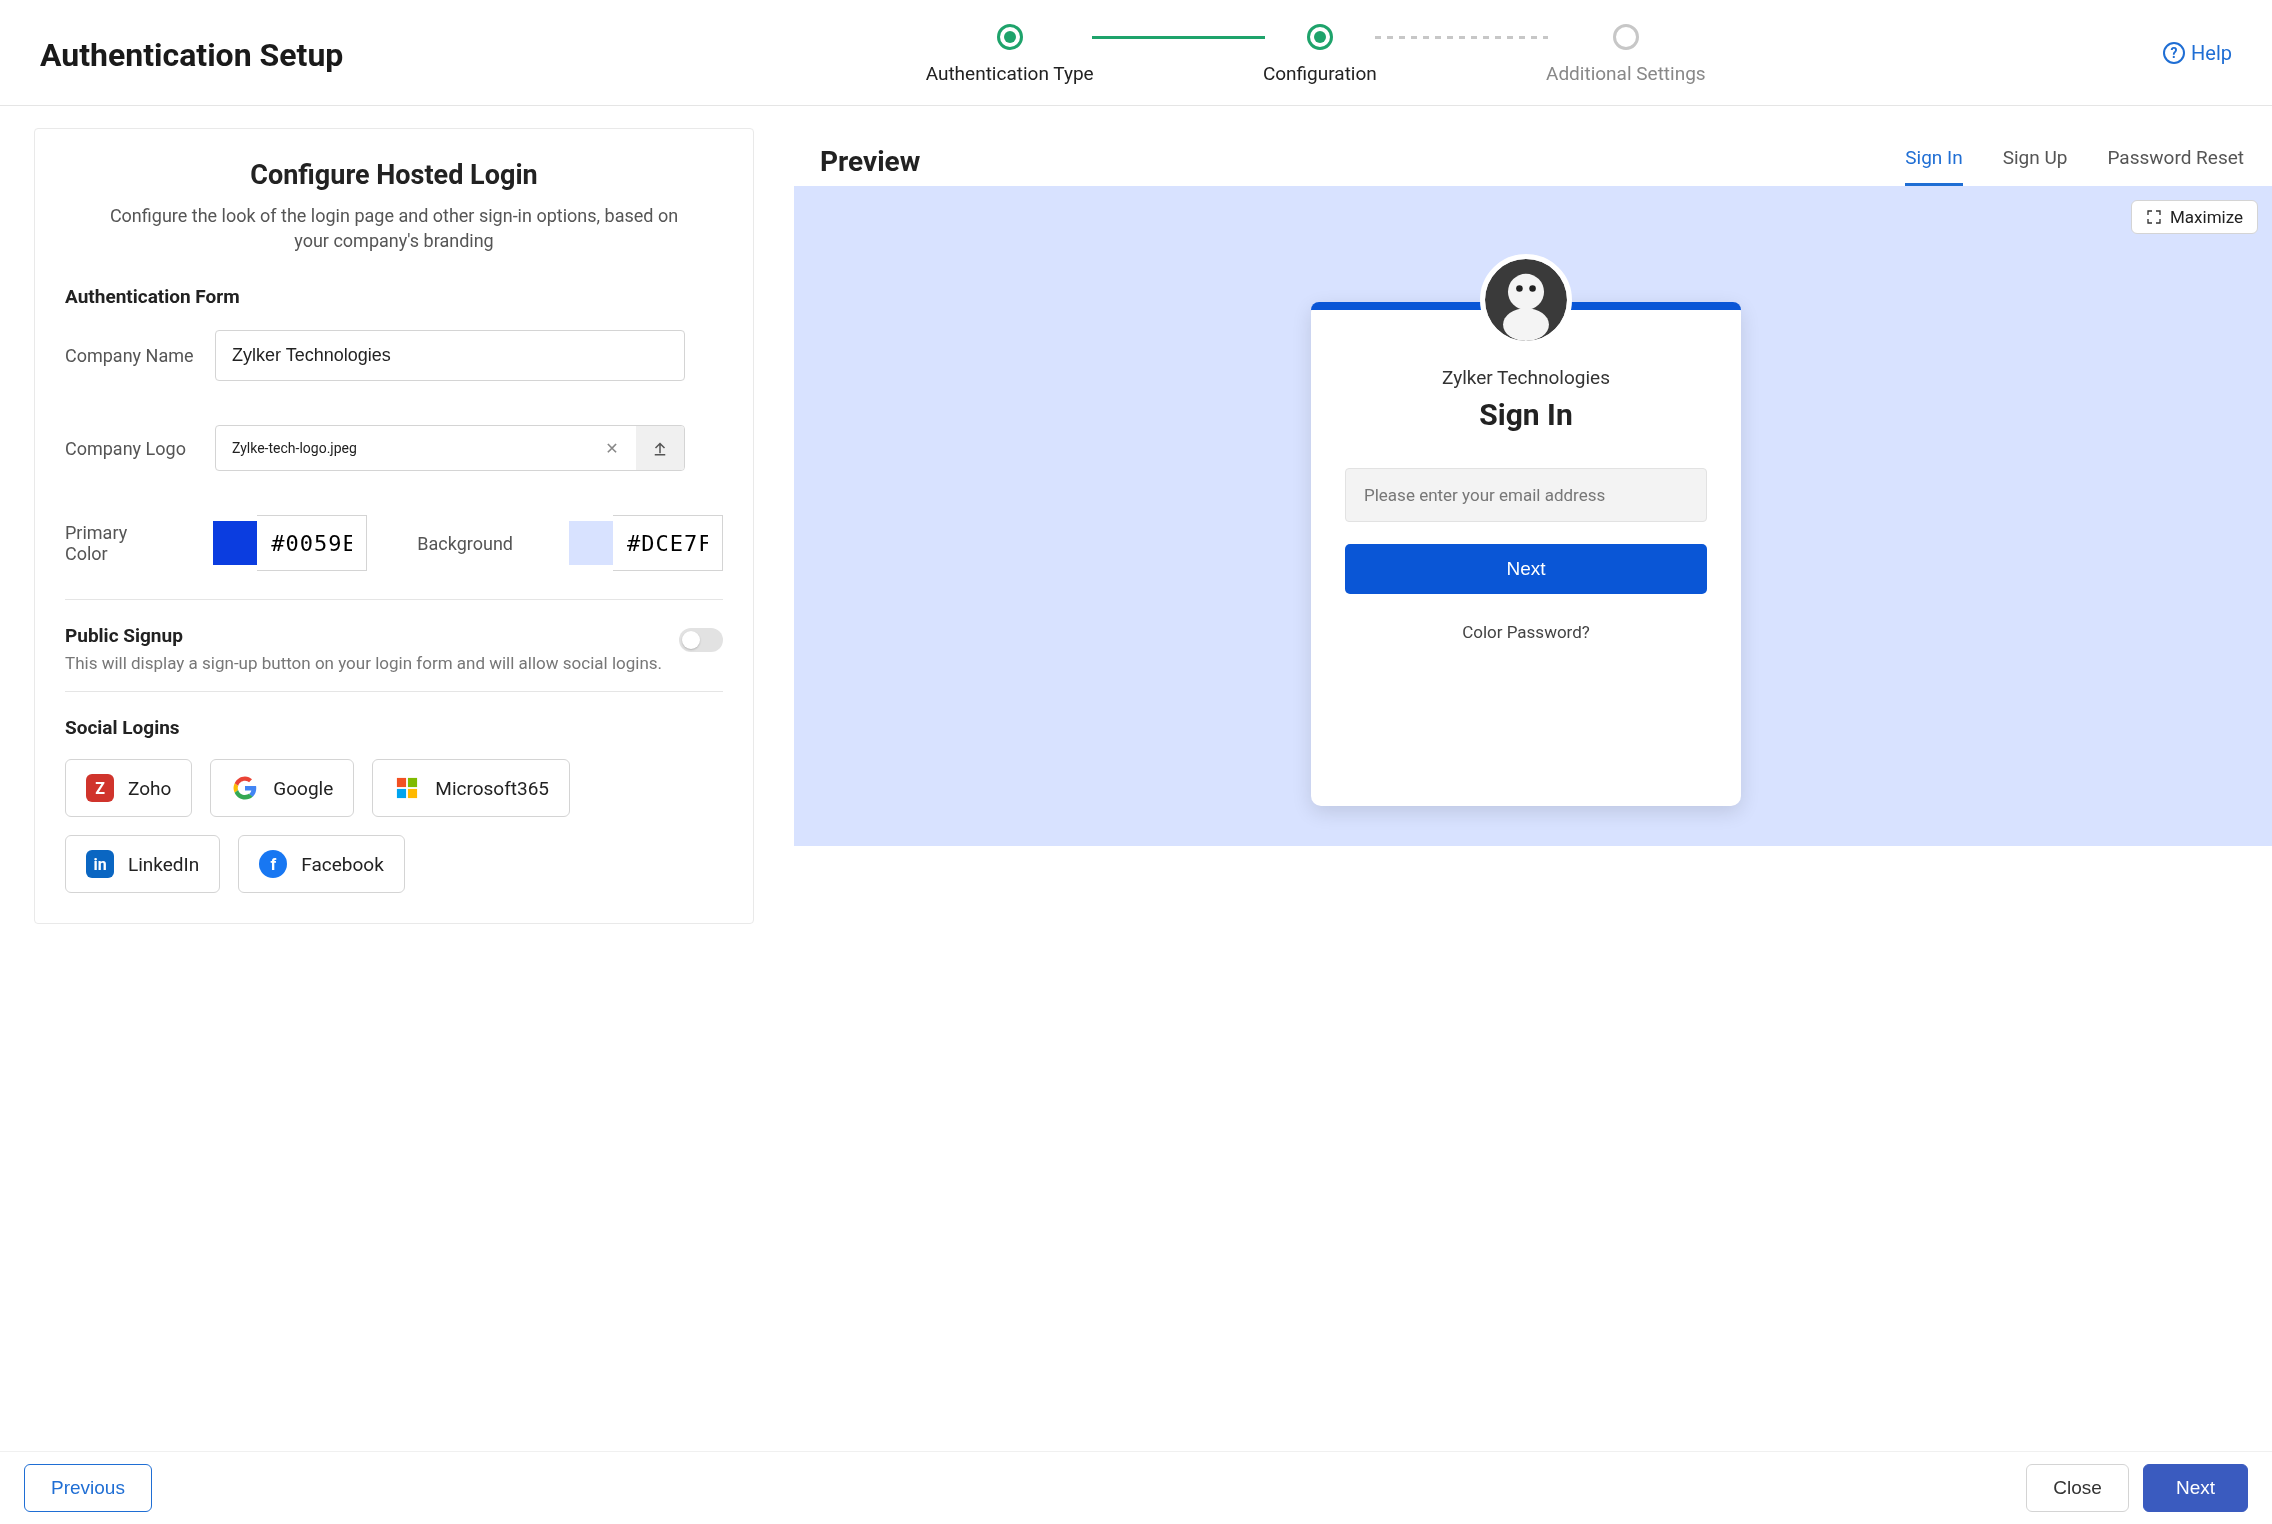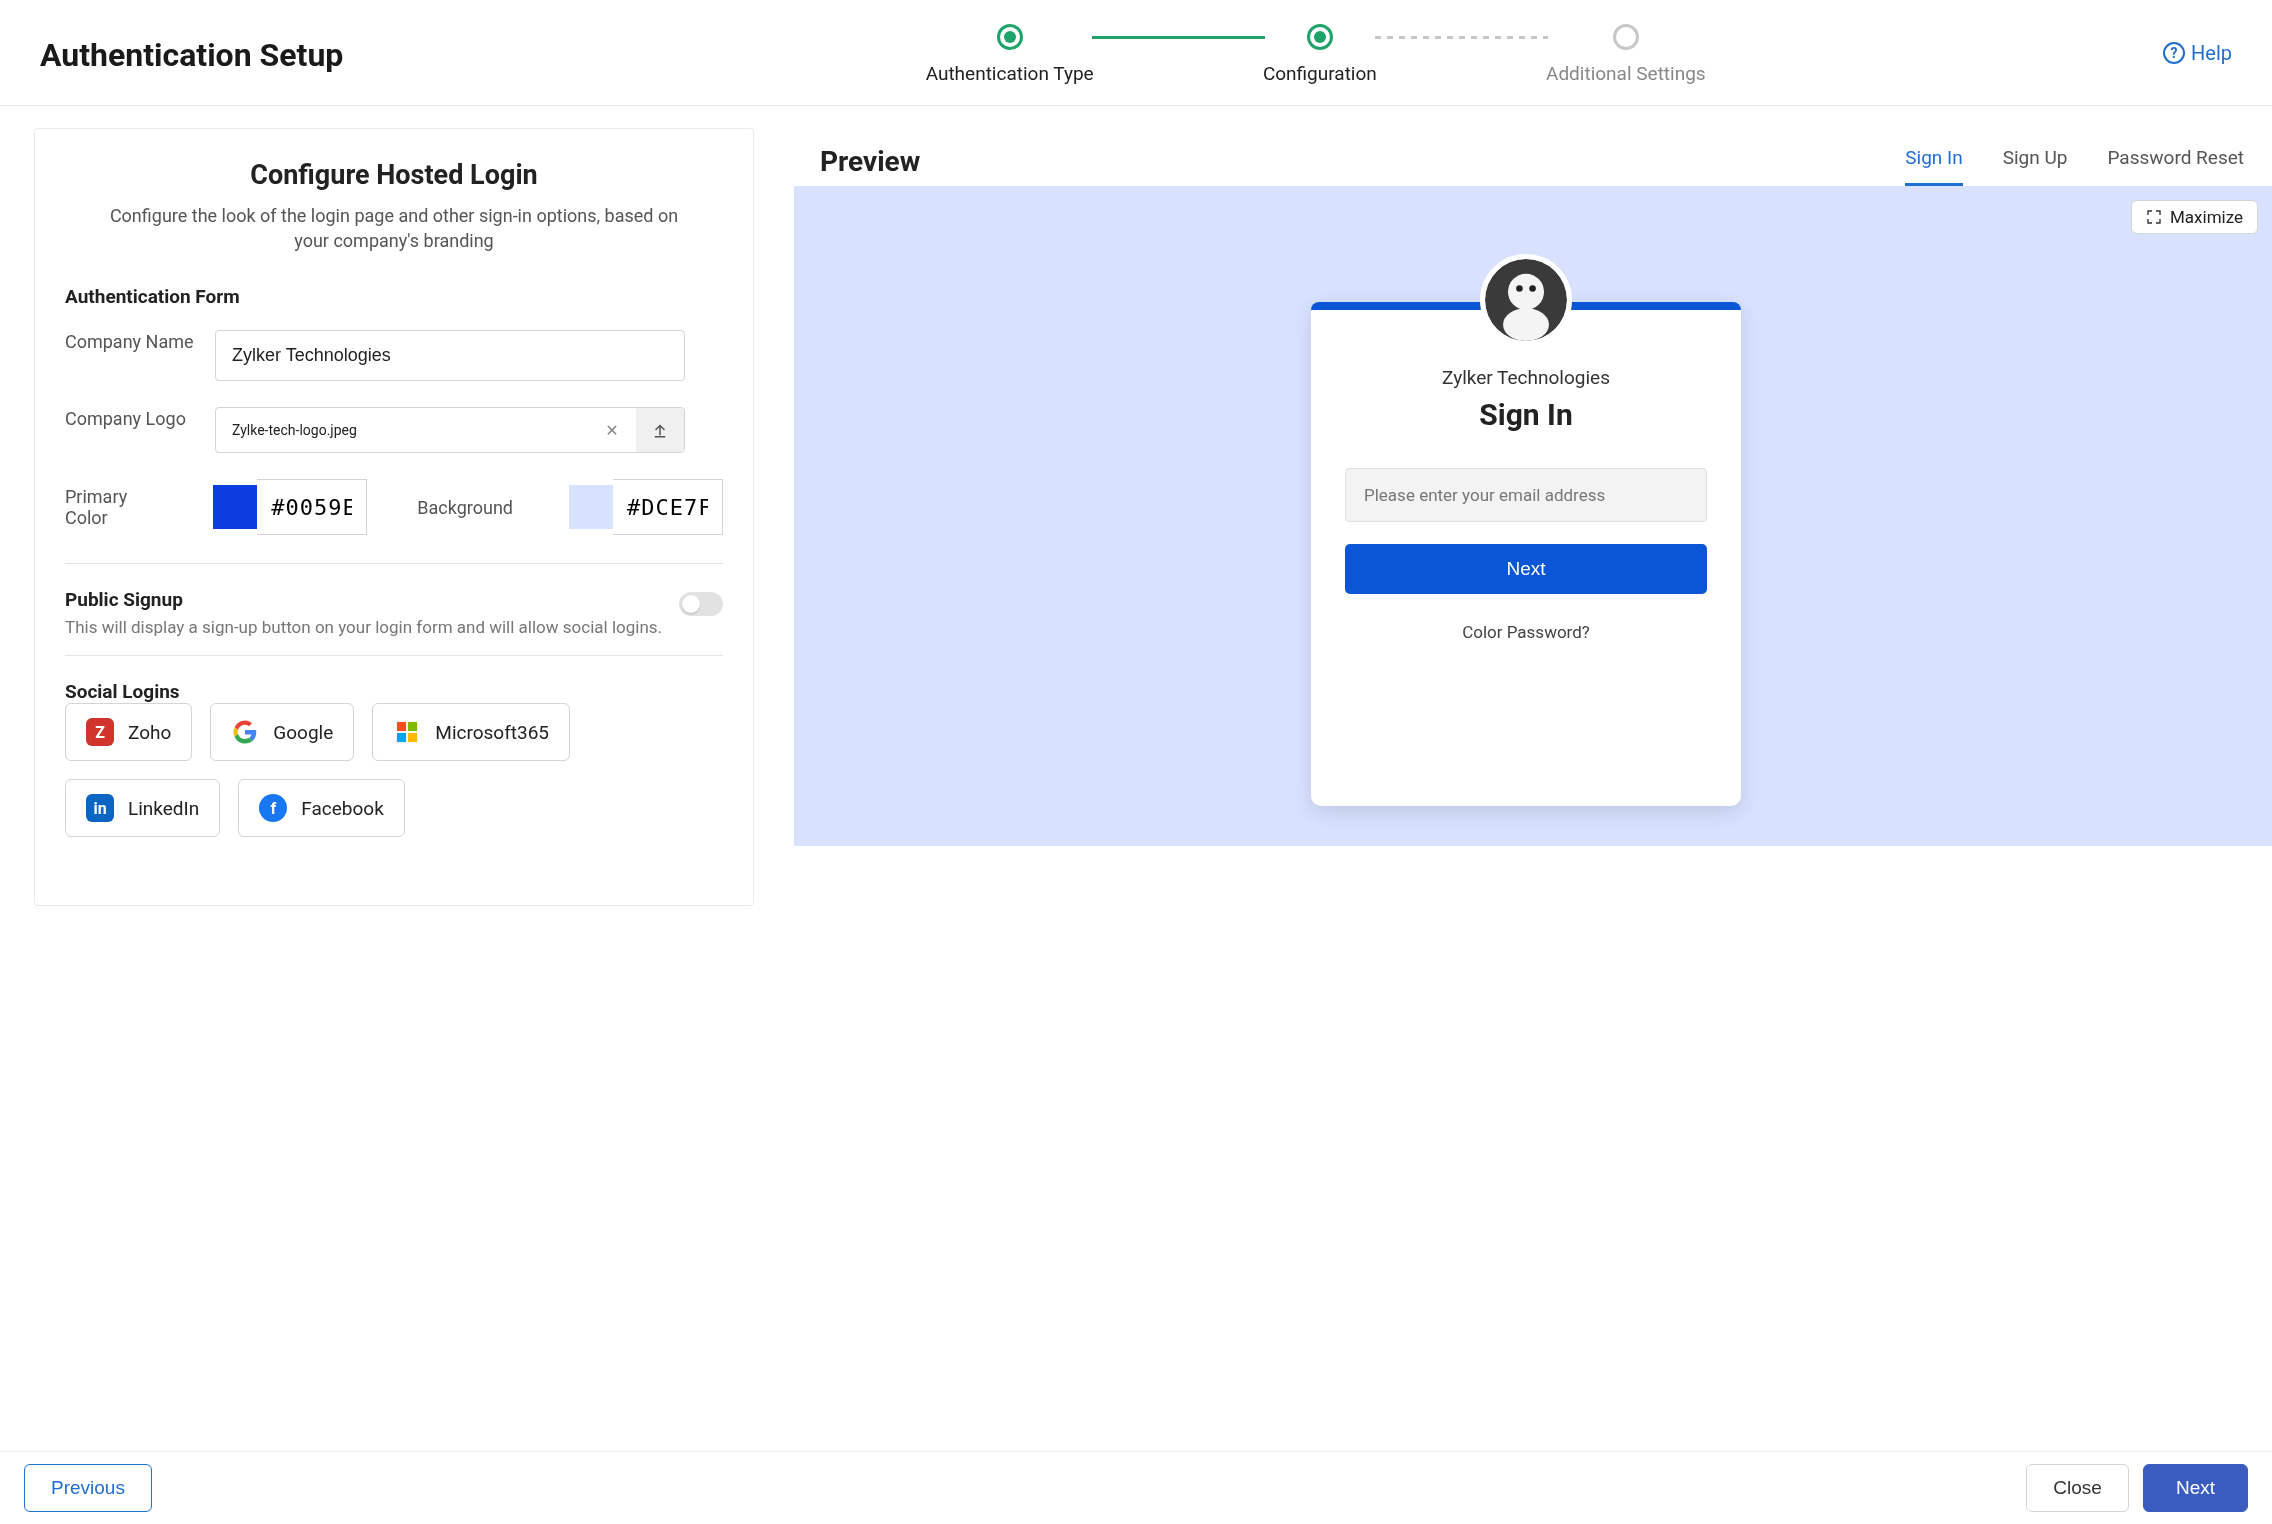--- a/index.html
+++ b/index.html
@@ -21,21 +21,21 @@
 .help-link { position:absolute; right:40px; top:50%; transform:translateY(-50%); color:#1f6ed4; font-size:20px; display:flex; align-items:center; gap:6px; cursor:pointer; }
 .help-icon { width:22px; height:22px; border:2px solid #1f6ed4; border-radius:50%; display:flex; align-items:center; justify-content:center; font-size:14px; font-weight:bold; }
 
 
 .body { display:flex; padding: 22px 0 0 34px; gap: 40px; min-height: 800px; }
 .left-panel { flex: 0 0 720px; border:1px solid #e9e9e9; border-radius:4px; background:#fff; padding: 30px 30px 30px 30px; }
 .panel-title { font-size:27px; font-weight:700; text-align:center; margin-bottom:12px; }
 .panel-subtitle { font-size:18px; color:#555; text-align:center; max-width:600px; margin:0 auto 32px auto; line-height:1.4; }
 .section-heading { font-size:19px; font-weight:700; margin-bottom:22px; }
 
-.form-row { display:flex; margin-bottom:26px; }
+.form-row { display:flex; align-items:center; margin-bottom:44px; }
 .form-label { width:150px; font-size:18px; color:#555; line-height:1.3; }
 .form-input { flex:1; border:1px solid #d4d4d4; border-radius:4px; padding:14px 16px; font-size:18px; color:#222; max-width:470px; }
 
 .file-input-wrap { flex:1; display:flex; border:1px solid #d4d4d4; border-radius:4px; max-width:470px; overflow:hidden; }
 .file-input-name { flex:1; padding:14px 16px; font-size:14px; color:#222; }
 .file-btn { width:48px; display:flex; align-items:center; justify-content:center; color:#888; cursor:pointer; }
 .file-btn.upload { background:#f0f0f0; }
 
 .color-row { display:flex; align-items:center; gap:30px; margin-bottom:28px; }
 .color-group { display:flex; align-items:center; gap:0; }
@@ -161,21 +161,21 @@
     <div class="toggle-row">
       <div class="toggle-text">
         <h4>Public Signup</h4>
         <p>This will display a sign-up button on your login form and will allow social logins.</p>
       </div>
       <div class="toggle"></div>
     </div>
 
     <hr class="divider">
 
-    <h4 class="section-heading" style="margin-bottom:0">Social Logins</h4>
+    <h4 class="section-heading" style="margin-bottom:20px">Social Logins</h4>
 
     <div class="social-grid">
       <div class="social-btn">
         <div class="social-icon" style="background:#d0342c">Z</div>
         <span>Zoho</span>
       </div>
       <div class="social-btn">
         <div class="social-icon" style="background:#fff">
           <svg width="24" height="24" viewBox="0 0 48 48">
               <path fill="#EA4335" d="M24 9.5c3.9 0 6.6 1.7 8.1 3.1l5.9-5.9C34.4 3.1 29.7 1 24 1 14.8 1 6.9 6.6 3.3 14.7l6.9 5.4C12 13.7 17.5 9.5 24 9.5z"></path>

